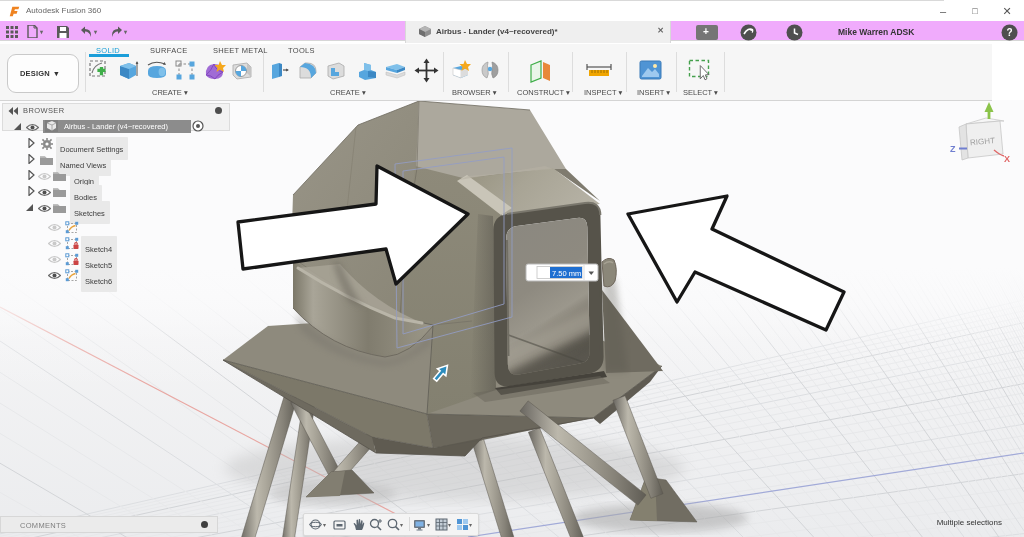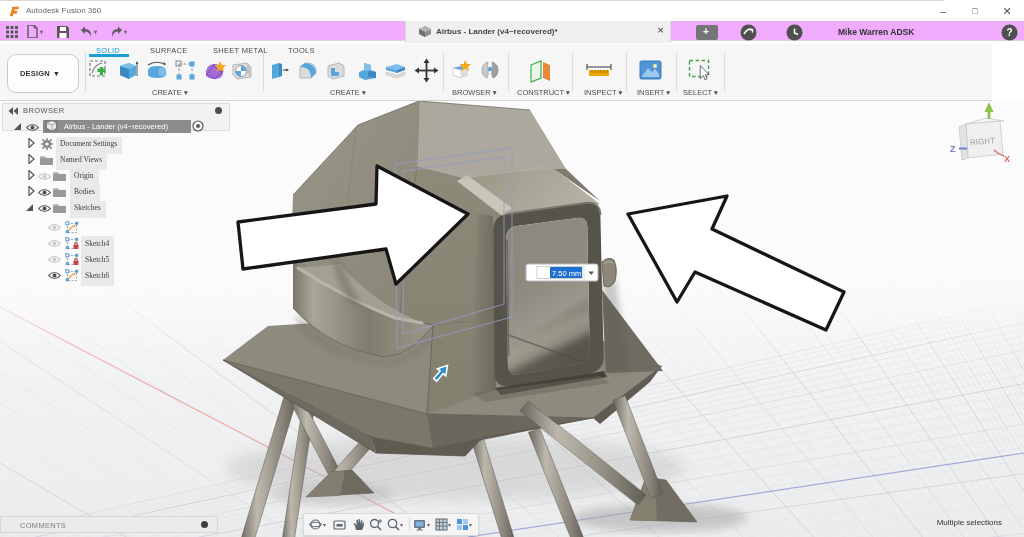--- a/index.html
+++ b/index.html
@@ -19,21 +19,21 @@
   #ribbon{left:0;top:44px;width:992px;height:57px;background:#f6f6f6;border-bottom:1px solid #d4d4d4;box-sizing:border-box;}
   .rtab{position:absolute;top:2px;font-size:7.5px;color:#4a4a4a;letter-spacing:0.3px;}
   #designbox{position:absolute;left:7px;top:10px;width:70px;height:37px;background:#fdfdfd;border:1px solid #c9c9c9;border-radius:9px;}
   #designbox span{position:absolute;left:12px;top:14px;font-size:7.5px;color:#333;font-weight:bold;letter-spacing:0.2px;}
   .grplabel{position:absolute;top:44px;font-size:7.5px;color:#4a4a4a;}
   .vsep{position:absolute;top:8px;width:1px;height:40px;background:#dddddd;}
   
   #browserhead{left:2px;top:103px;width:228px;height:28px;background:#f2f2f2;border:1px solid #dcdcdc;box-sizing:border-box;}
   #browserhead .bt{position:absolute;left:20px;top:2px;font-size:7.5px;color:#555;letter-spacing:0.4px;}
   .trow{position:absolute;height:13px;font-size:7.5px;color:#3c3c3c;white-space:nowrap;}
-  .pill{background:#e9e9e9;padding:2px 5px 2px 4px;border-radius:1px;font-family:Liberation Serif, serif;}
+  .pill{background:#e9e9e9;padding:8px 5px 2px 4px;border-radius:1px;}
   
   #comments{left:0;top:516px;width:218px;height:17px;background:#ebebeb;border:1px solid #d7d7d7;box-sizing:border-box;}
   #comments .ct{position:absolute;left:19px;top:4px;font-size:7.5px;color:#7e7e7e;letter-spacing:0.3px;}
   #navbar{left:303px;top:513px;width:174px;height:21px;background:#f4f4f4;border:1px solid #d9d9d9;border-radius:2px;box-shadow:0 1px 2px rgba(0,0,0,0.12);}
   #multisel{right:22px;top:518px;font-size:8px;color:#333;}
 </style>
 </head>
 <body>
 <div id="app">
 

